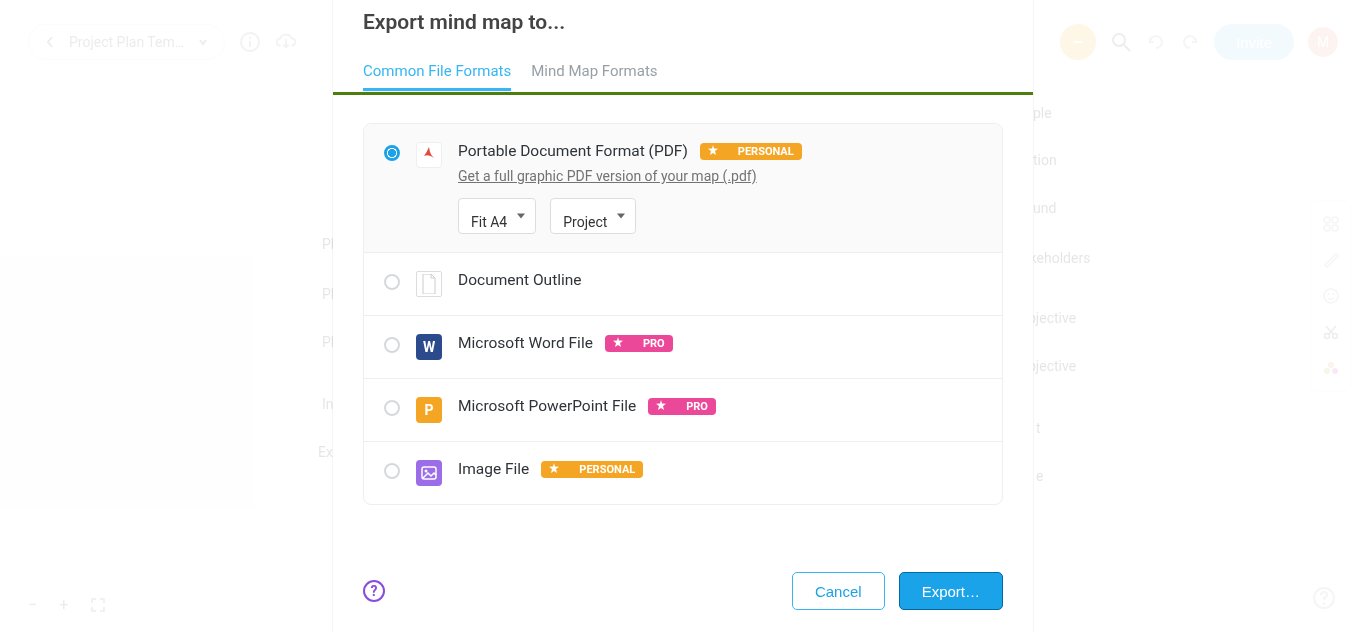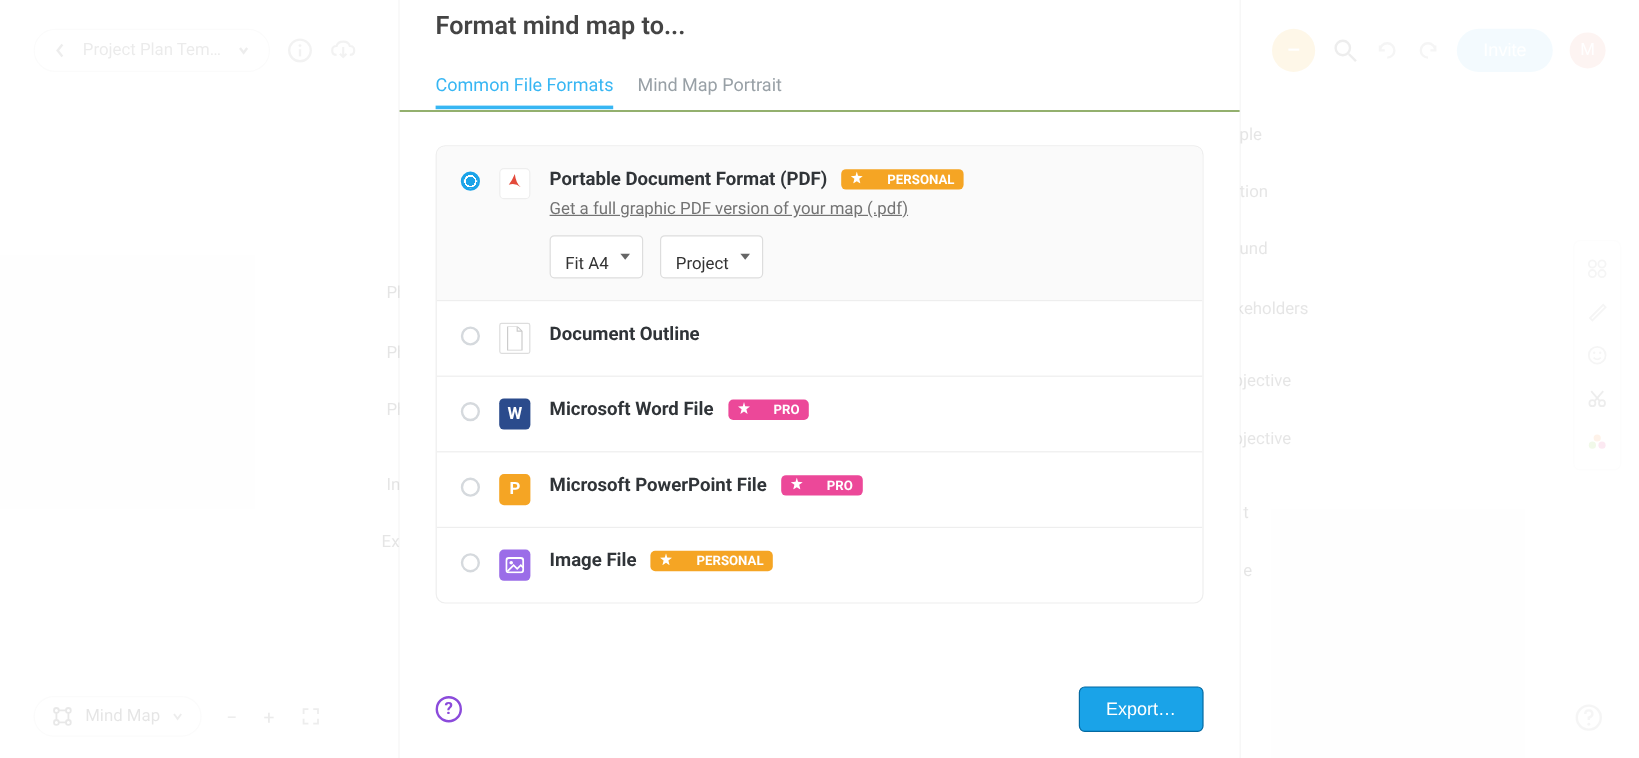--- a/index.html
+++ b/index.html
@@ -184,21 +184,21 @@
   color: #98a0a6;
   cursor: pointer;
 }
 .tab.active {
   color: #37b6f3;
   border-bottom: 3px solid #37b6f3;
 }
 .tabrow-wrap {
   margin: 0 -30px;
   padding: 0 30px;
-  border-bottom: 1px solid #4d7c0f;
+  border-bottom: 3px solid #4d7c0f;
 }
 
 .format-list {
   border: 1px solid #eee;
   border-radius: 8px;
   margin-top: 28px;
   overflow: hidden;
 }
 .format-row {
   display: flex;
@@ -234,21 +234,21 @@
   flex: 1;
 }
 .row-title-line {
   display: flex;
   align-items: center;
   gap: 12px;
 }
 .row-title {
   color: #303438;
   font-size: 15.5px;
-  font-weight: 700;
+  font-weight: 400;
 }
 .badge {
   display: inline-flex;
   gap: 20px;
   border-radius: 4px;
   padding: 2px 8px;
   font-size: 11px;
   font-weight: 700;
   color: #fff;
 }
@@ -435,40 +435,20 @@
     <span>
         <svg width="18" height="18" viewBox="0 0 18 18">
           <circle cx="9" cy="6" r="3" fill="#f6a96a"></circle>
           <circle cx="5" cy="12" r="3" fill="#9ed36a"></circle>
           <circle cx="13" cy="12" r="3" fill="#e86aa6"></circle>
         </svg>
       </span>
   </div>
 
   <div class="bottom-left">
-    <div class="mindmap-pill">
-      <span>
-          <svg width="18" height="18" viewBox="0 0 18 18">
-            <circle cx="4" cy="4" r="2" fill="none" stroke="#666" stroke-width="1.5"></circle>
-            <circle cx="14" cy="4" r="2" fill="none" stroke="#666" stroke-width="1.5"></circle>
-            <circle cx="4" cy="14" r="2" fill="none" stroke="#666" stroke-width="1.5"></circle>
-            <circle cx="14" cy="14" r="2" fill="none" stroke="#666" stroke-width="1.5"></circle>
-            <line x1="6" y1="4" x2="12" y2="4" stroke="#666" stroke-width="1.5"></line>
-            <line x1="6" y1="14" x2="12" y2="14" stroke="#666" stroke-width="1.5"></line>
-            <line x1="4" y1="6" x2="4" y2="12" stroke="#666" stroke-width="1.5"></line>
-            <line x1="14" y1="6" x2="14" y2="12" stroke="#666" stroke-width="1.5"></line>
-          </svg>
-        </span>
-      <span>Mind Map</span>
-      <span>
-          <svg width="10" height="10" viewBox="0 0 10 10">
-            <path d="M2 3 L5 7 L8 3" stroke="#888" fill="none" stroke-width="1.6"></path>
-          </svg>
-        </span>
-    </div>
     <div class="zoom-pill">
       <span>−</span>
       <span>+</span>
       <span>
           <svg width="16" height="16" viewBox="0 0 16 16">
             <path d="M2 6 V2 H6 M10 2 H14 V6 M14 10 V14 H10 M6 14 H2 V10" fill="none" stroke="#888" stroke-width="1.5"></path>
           </svg>
         </span>
     </div>
   </div>
@@ -479,26 +459,26 @@
         <path d="M9 9 Q9 6 12 6 Q15 6 15 9 Q15 11 12 12 V14" fill="none" stroke="#bbb" stroke-width="2"></path>
         <circle cx="12" cy="17.5" r="1.2" fill="#bbb"></circle>
       </svg>
   </div>
 
   <div class="dim-overlay"></div>
 </div>
 
 <div class="modal">
   <div class="modal-inner">
-    <div class="modal-title">Format mind map to...</div>
+    <div class="modal-title">Export mind map to...</div>
 
     <div class="tabrow-wrap">
       <div class="tabs">
         <div class="tab active">Common File Formats</div>
-        <div class="tab">Mind Map Portrait</div>
+        <div class="tab">Mind Map Formats</div>
       </div>
     </div>
 
     <div class="format-list">
 
       <div class="format-row">
         <div class="radio checked"></div>
         <div class="filetype-icon" style="background:#fff;border:1px solid #eee">
           <svg width="16" height="18" viewBox="0 0 16 18">
               <path d="M8 1 Q6 6 3 10 Q8 8 13 12 Q9 9 8 1" fill="#e34a3b"></path>
@@ -589,17 +569,18 @@
             </span>
           </div>
         </div>
       </div>
 
     </div>
 
     <div class="modal-footer">
       <span class="help-circ">?</span>
       <div class="footer-btns">
+        <button class="btn btn-outline">Cancel</button>
         <button class="btn btn-primary">Export…</button>
       </div>
     </div>
   </div>
 </div>
 
 </body></html>

